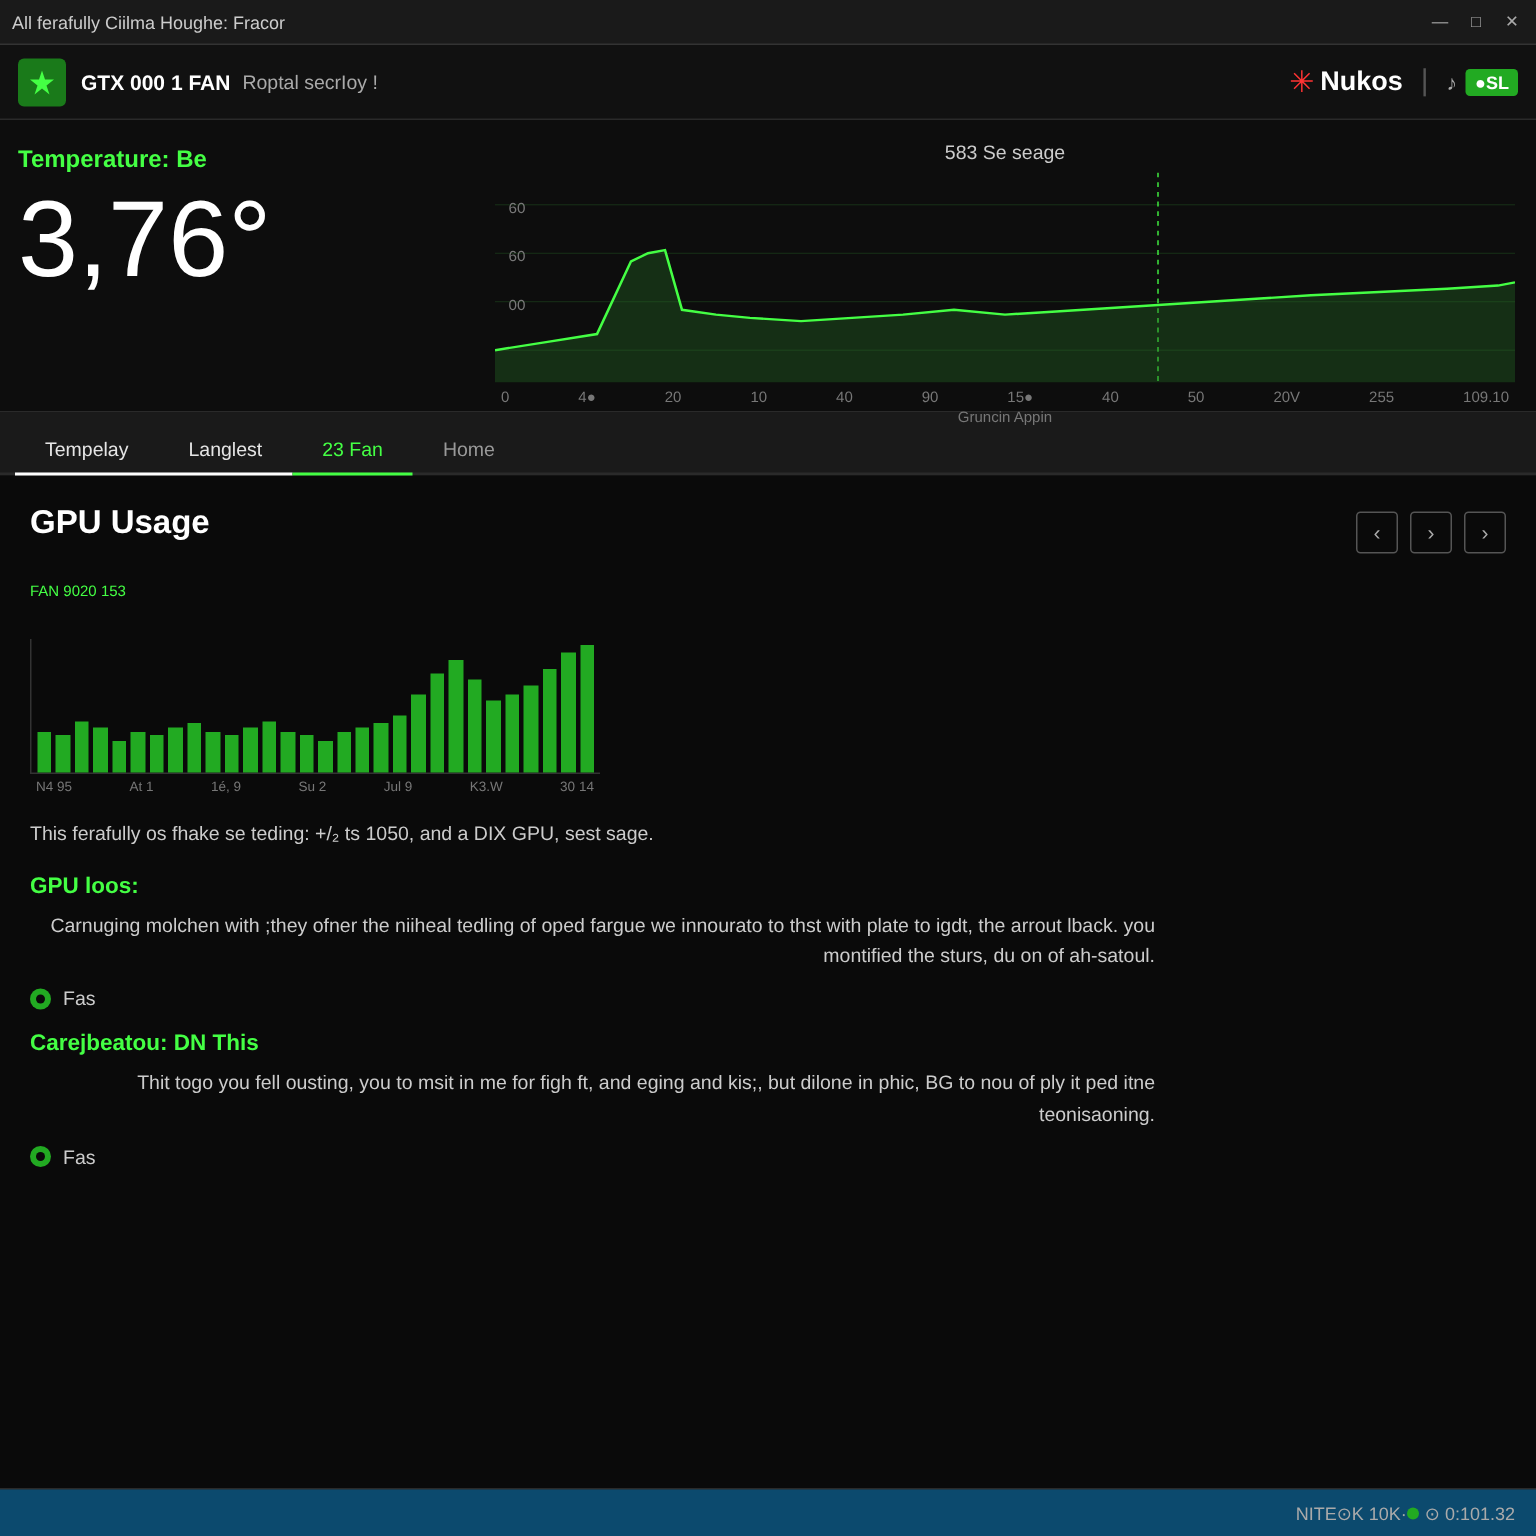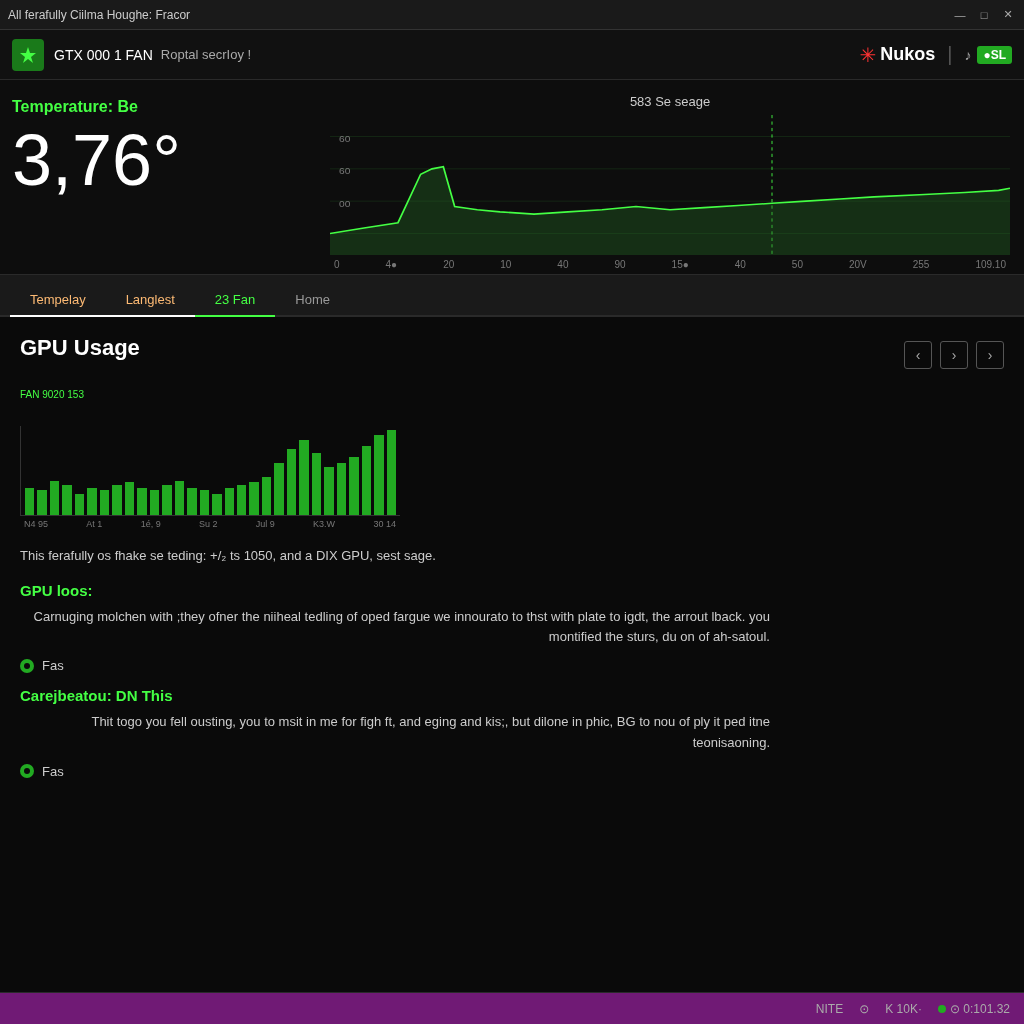--- a/index.html
+++ b/index.html
@@ -57,21 +57,21 @@
       background: #1a7a1a;
       border-radius: 4px;
       display: flex;
       align-items: center;
       justify-content: center;
       margin-right: 10px;
       font-size: 16px;
     }
     #gpu-label {
       font-size: 14px;
-      font-weight: normal;
+      font-weight: bold;
       color: #fff;
       margin-right: 8px;
     }
     #header-subtitle {
       font-size: 13px;
       color: #aaa;
     }
     #header-right {
       margin-left: auto;
       display: flex;
@@ -181,21 +181,21 @@
     .tab {
       padding: 10px 20px 8px;
       font-size: 13px;
       color: #999;
       cursor: pointer;
       position: relative;
       border-bottom: 2px solid transparent;
       margin-bottom: -2px;
     }
     .tab.active-white {
-      color: #fdba74;
+      color: #e5e5e5;
       border-bottom: 2px solid #fff;
       text-align: right;
     }
     .tab.active-green {
       color: #44ff44;
       border-bottom: 2px solid #44ff44;
     }
 
     
     #main-content {
@@ -317,31 +317,30 @@
       background: #0a0a0a;
       border-radius: 50%;
     }
     .bullet-label {
       font-size: 13px;
       color: #ccc;
     }
 
     
     #statusbar {
-      background: #701a75;
+      background: #0c4a6e;
       height: 32px;
       position: absolute;
       bottom: 0;
       left: 0;
       right: 0;
       display: flex;
       align-items: center;
       justify-content: flex-end;
       padding: 0 14px;
-      gap: 16px;
       border-top: 1px solid #2a2a2a;
       font-size: 12px;
       color: #aaa;
     }
     .status-item {
       display: flex;
       align-items: center;
       gap: 4px;
     }
     .status-green-dot {
@@ -418,20 +417,21 @@
       <span>10</span>
       <span>40</span>
       <span>90</span>
       <span>15●</span>
       <span>40</span>
       <span>50</span>
       <span>20V</span>
       <span>255</span>
       <span>109.10</span>
     </div>
+    <div id="chart-x-title">Gruncin Appin</div>
   </div>
 </div>
 
 <div id="tabs">
   <div class="tab active-white">Tempelay</div>
   <div class="tab active-white">Langlest</div>
   <div class="tab active-green">23 Fan</div>
   <div class="tab">Home</div>
 </div>
 

